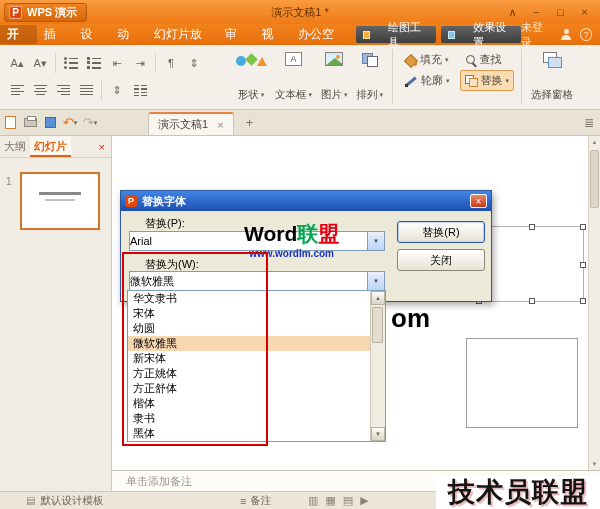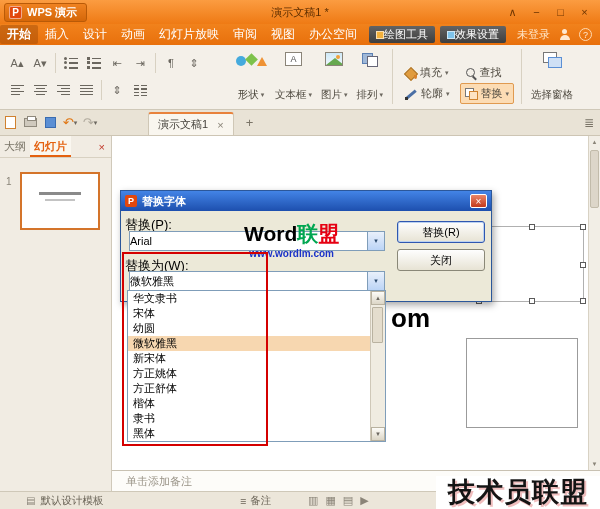--- a/index.html
+++ b/index.html
@@ -17,21 +17,21 @@
   .win-title { position:absolute; left:150px; right:150px; text-align:center; font-size:11px; color:#5d2e00; }
   .win-controls { margin-left:auto; margin-right:5px; display:flex; gap:3px; }
   .win-btn { width:21px; height:17px; display:flex; align-items:center; justify-content:center;
     color:#6e3500; font-size:11px; }
 
   
   .menubar { position:absolute; left:0; top:24px; width:600px; height:21px;
     background:linear-gradient(#f1821c,#e8700c); display:flex; align-items:center; z-index:5; }
   .menu-tab { padding:0 7px; height:19px; line-height:19px; font-size:12px; color:#fff; }
   .menu-tab.active { background:rgba(120,50,0,.30); border-radius:2px; font-weight:bold; }
-  .ctx-tab { margin-left:5px; height:17px; padding:0 7px; display:flex; align-items:center; gap:0;
+  .ctx-tab { margin-left:5px; height:17px; padding:0 7px; display:flex; align-items:center; gap:18px;
     background:linear-gradient(#636363,#3e3e3e); border-radius:2px; color:#fff; font-size:11px; }
   .ctx-ico1 { width:8px; height:8px; background:#f2b03c; border:1px solid #ffffff99; }
   .ctx-ico2 { width:8px; height:8px; background:#7fc3ea; border:1px solid #ffffff99; }
   .menu-right { margin-left:auto; margin-right:8px; display:flex; align-items:center; gap:8px; }
   .login { font-size:11px; color:#ffe4c4; }
   .avatar { width:13px; height:13px; position:relative; }
   .avatar::before { content:""; position:absolute; left:4px; top:1px; width:5px; height:5px; border-radius:50%; background:#ffe9d2; }
   .avatar::after { content:""; position:absolute; left:1.5px; top:7px; width:10px; height:5px; border-radius:5px 5px 0 0; background:#ffe9d2; }
   .help-btn { width:13px; height:13px; border:1px solid #ffd9b0; border-radius:50%; color:#ffe9d2;
     font-size:9px; display:flex; align-items:center; justify-content:center; }
@@ -53,21 +53,21 @@
   .blt i { display:block; height:1.5px; background:#6b675f; margin-left:5px; position:relative; }
   .blt i::before { content:""; position:absolute; left:-5px; top:-0.8px; width:3px; height:3px; background:#6b675f; border-radius:50%; }
   .blt.num i::before { border-radius:0; }
   .cols { width:13px; height:11px; display:flex; gap:2px; }
   .cols i { flex:1; background:repeating-linear-gradient(#6b675f 0 1.5px, transparent 1.5px 3.5px); }
 
   .rb-right { position:absolute; left:234px; top:4px; right:3px; bottom:5px; display:flex; gap:5px; }
   .big-btn { display:flex; flex-direction:column; align-items:center; justify-content:space-between; padding:3px 2px 2px; }
   .big-lbl { font-size:10.5px; color:#4f4a40; display:flex; align-items:center; gap:2px; white-space:nowrap; }
   .caret { font-size:7px; color:#6b675f; }
-  .stack { display:flex; flex-direction:column; justify-content:flex-end; }
+  .stack { display:flex; flex-direction:column; justify-content:flex-start; }
   .s-btn { display:flex; align-items:center; gap:3px; font-size:11px; color:#4f4a40; padding:2px 4px; border:1px solid transparent; }
   .s-btn.hl { background:#fcdcb4; border:1px solid #e09a50; border-radius:2px; }
 
   .shape-c { width:30px; height:17px; position:relative; }
   .shape-c .c1 { position:absolute; left:0; top:4px; width:10px; height:10px; border-radius:50%; background:#45aadd; }
   .shape-c .c2 { position:absolute; left:11px; top:3px; width:9px; height:9px; background:#7dc24b; transform:rotate(45deg); }
   .shape-c .c3 { position:absolute; left:21px; top:5px; width:0; height:0; border-left:5px solid transparent; border-right:5px solid transparent; border-bottom:9px solid #ef9234; }
   .tb-ico { width:17px; height:14px; border:1px solid #8a8478; background:#fff; font-size:9px; color:#555;
     display:flex; align-items:center; justify-content:center; }
   .pic-ico { width:18px; height:14px; border:1px solid #8a8478; background:linear-gradient(#cfe9f7,#eef8fe); position:relative; overflow:hidden; }
@@ -141,21 +141,21 @@
   
   .dialog { position:absolute; left:120px; top:190px; width:372px; height:112px; background:#ece9d8;
     border:1px solid #2b579a; box-shadow:2px 3px 7px rgba(0,0,0,.35); z-index:20; }
   .dlg-title { height:20px; background:linear-gradient(#4384e6,#1d4fae); display:flex; align-items:center;
     padding:0 4px; gap:5px; }
   .dlg-logo { width:12px; height:12px; background:#e2470d; border-radius:2px; color:#fff; font-size:9px;
     font-weight:bold; display:flex; align-items:center; justify-content:center; }
   .dlg-title-text { color:#fff; font-size:11px; font-weight:bold; }
   .dlg-close { margin-left:auto; width:17px; height:14px; background:linear-gradient(#e98668,#c2391c);
     border:1px solid #fff; border-radius:2px; color:#fff; font-size:10px; display:flex; align-items:center; justify-content:center; }
-  .dlg-label { position:absolute; left:4px; font-size:13px; color:#000; }
+  .dlg-label { position:absolute; left:24px; font-size:11px; color:#000; }
   .combo { position:absolute; left:8px; width:256px; height:20px; background:#fff; border:1px solid #7f9db9;
     display:flex; align-items:center; font-size:11px; color:#000; }
   .combo-val { }
   .combo-arrow { margin-left:auto; width:17px; height:100%; border-left:1px solid #7f9db9;
     background:linear-gradient(#e9f0fb,#bcd4f6); display:flex; align-items:center; justify-content:center;
     font-size:7px; color:#2c4a6e; }
   .dlg-btn { position:absolute; left:276px; width:88px; height:22px; background:linear-gradient(#fefefe,#e7e3d4);
     border:1px solid #8a8878; border-radius:3px; font-size:11px; color:#000;
     display:flex; align-items:center; justify-content:center; }
   .dlg-btn.default { border:1px solid #2f57b0; box-shadow:inset 0 0 0 1px #bcd2f0; }

